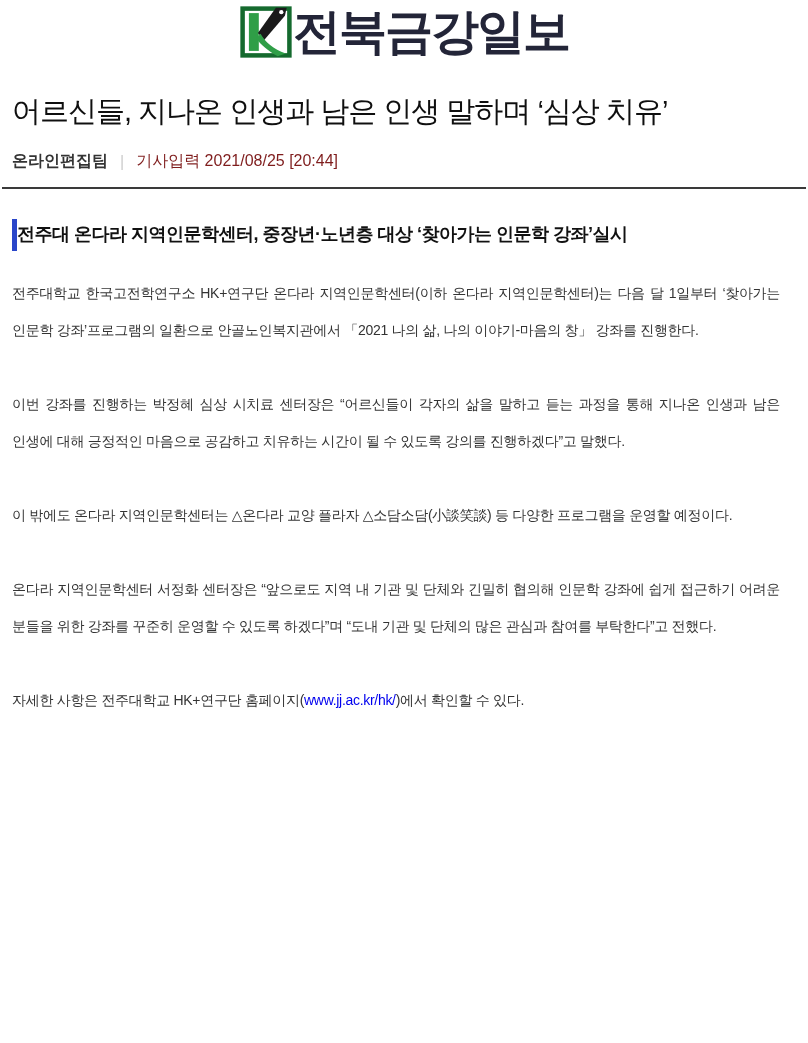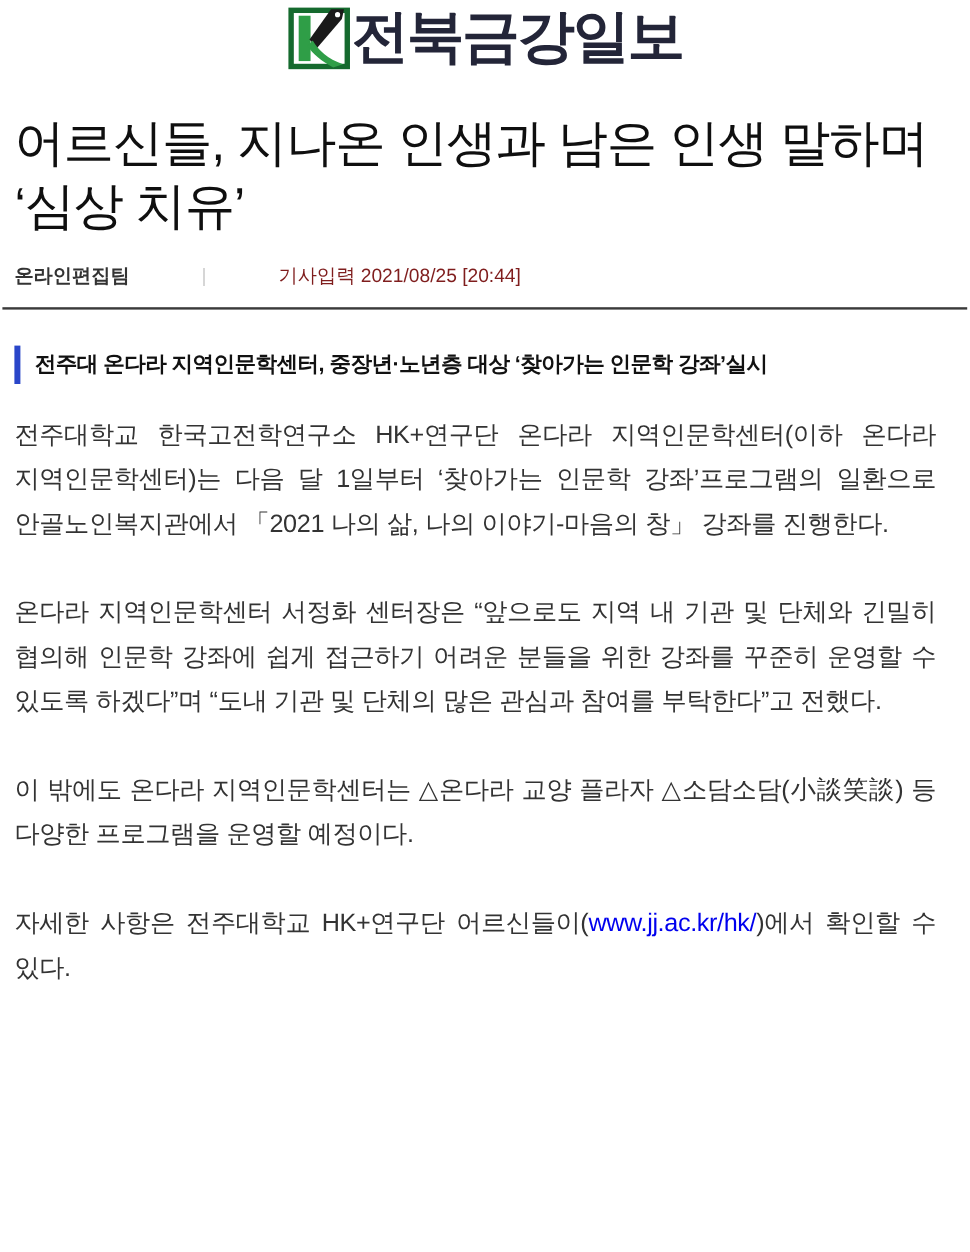--- a/index.html
+++ b/index.html
@@ -19,49 +19,48 @@
     font-size: 48px;
     font-weight: 900;
     letter-spacing: -2px;
     color: #232538;
     line-height: 1;
   }
 
   
   .headline {
     margin-top: 34px;
-    font-size: 42px;
+    font-size: 29px;
     font-weight: 400;
     color: #0f0f0f;
     line-height: 1.25;
     letter-spacing: -1px;
   }
-  .byline { margin-top: 22px; display: flex; align-items: center; font-size: 16px; gap: 48px; }
+  .byline { margin-top: 22px; display: flex; align-items: center; font-size: 16px; }
   .byline .author { font-weight: 700; color: #333333; }
   .byline .sep { color: #cccccc; margin: 0 12px; font-weight: 300; }
   .byline .date { color: #7f1d1d; }
 
   .dark-rule { border: none; border-top: 2px solid #3a3a3a; margin: 15px -10px 0 -10px; }
 
   
   .subhead {
     margin-top: 30px;
     border-left: 5px solid #2a46c9;
-    padding-left: 12px;
     font-size: 18px;
     font-weight: 700;
     color: #111111;
     line-height: 1.75;
     letter-spacing: -0.5px;
   }
 
   
   .article-body { margin-top: 24px; }
   .article-body p {
-    font-size: 21px;
+    font-size: 14px;
     line-height: 37px;
     color: #333333;
     text-align: justify;
     word-break: keep-all;
     margin: 11px 16px 37px 0;
     letter-spacing: -0.3px;
   }
   a.text-link { color: #0000ee; cursor: pointer; }
 </style>
 </head>
@@ -89,19 +88,20 @@
     <span class="sep">|</span>
     <span class="date">기사입력 2021/08/25 [20:44]</span>
   </div>
 
   <hr class="dark-rule">
 
   <h2 class="subhead">전주대 온다라 지역인문학센터, 중장년·노년층 대상 ‘찾아가는 인문학 강좌’실시</h2>
 
   <div class="article-body">
     <p>전주대학교 한국고전학연구소 HK+연구단 온다라 지역인문학센터(이하 온다라 지역인문학센터)는 다음 달 1일부터 ‘찾아가는 인문학 강좌’프로그램의 일환으로 안골노인복지관에서 「2021 나의 삶, 나의 이야기-마음의 창」 강좌를 진행한다.</p>
+    <p>이번 강좌를 진행하는 박정혜 심상 시치료 센터장은 “어르신들이 각자의 삶을 말하고 듣는 과정을 통해 지나온 인생과 남은 인생에 대해 긍정적인 마음으로 공감하고 치유하는 시간이 될 수 있도록 강의를 진행하겠다”고 말했다.</p>
+    <p>이 밖에도 온다라 지역인문학센터는 △온다라 교양 플라자 △소담소담(小談笑談) 등 다양한 프로그램을 운영할 예정이다.</p>
     <p>온다라 지역인문학센터 서정화 센터장은 “앞으로도 지역 내 기관 및 단체와 긴밀히 협의해 인문학 강좌에 쉽게 접근하기 어려운 분들을 위한 강좌를 꾸준히 운영할 수 있도록 하겠다”며 “도내 기관 및 단체의 많은 관심과 참여를 부탁한다”고 전했다.</p>
-    <p>이 밖에도 온다라 지역인문학센터는 △온다라 교양 플라자 △소담소담(小談笑談) 등 다양한 프로그램을 운영할 예정이다.</p>
-    <p><span>자세한 사항은 전주대학교 HK+연구단 어르신들이(</span><a class="text-link">www.jj.ac.kr/hk/</a><span>)에서 확인할 수 있다.</span></p>
+    <p><span>자세한 사항은 전주대학교 HK+연구단 홈페이지(</span><a class="text-link">www.jj.ac.kr/hk/</a><span>)에서 확인할 수 있다.</span></p>
 
   </div>
 
 </div>
 
 </body></html>

